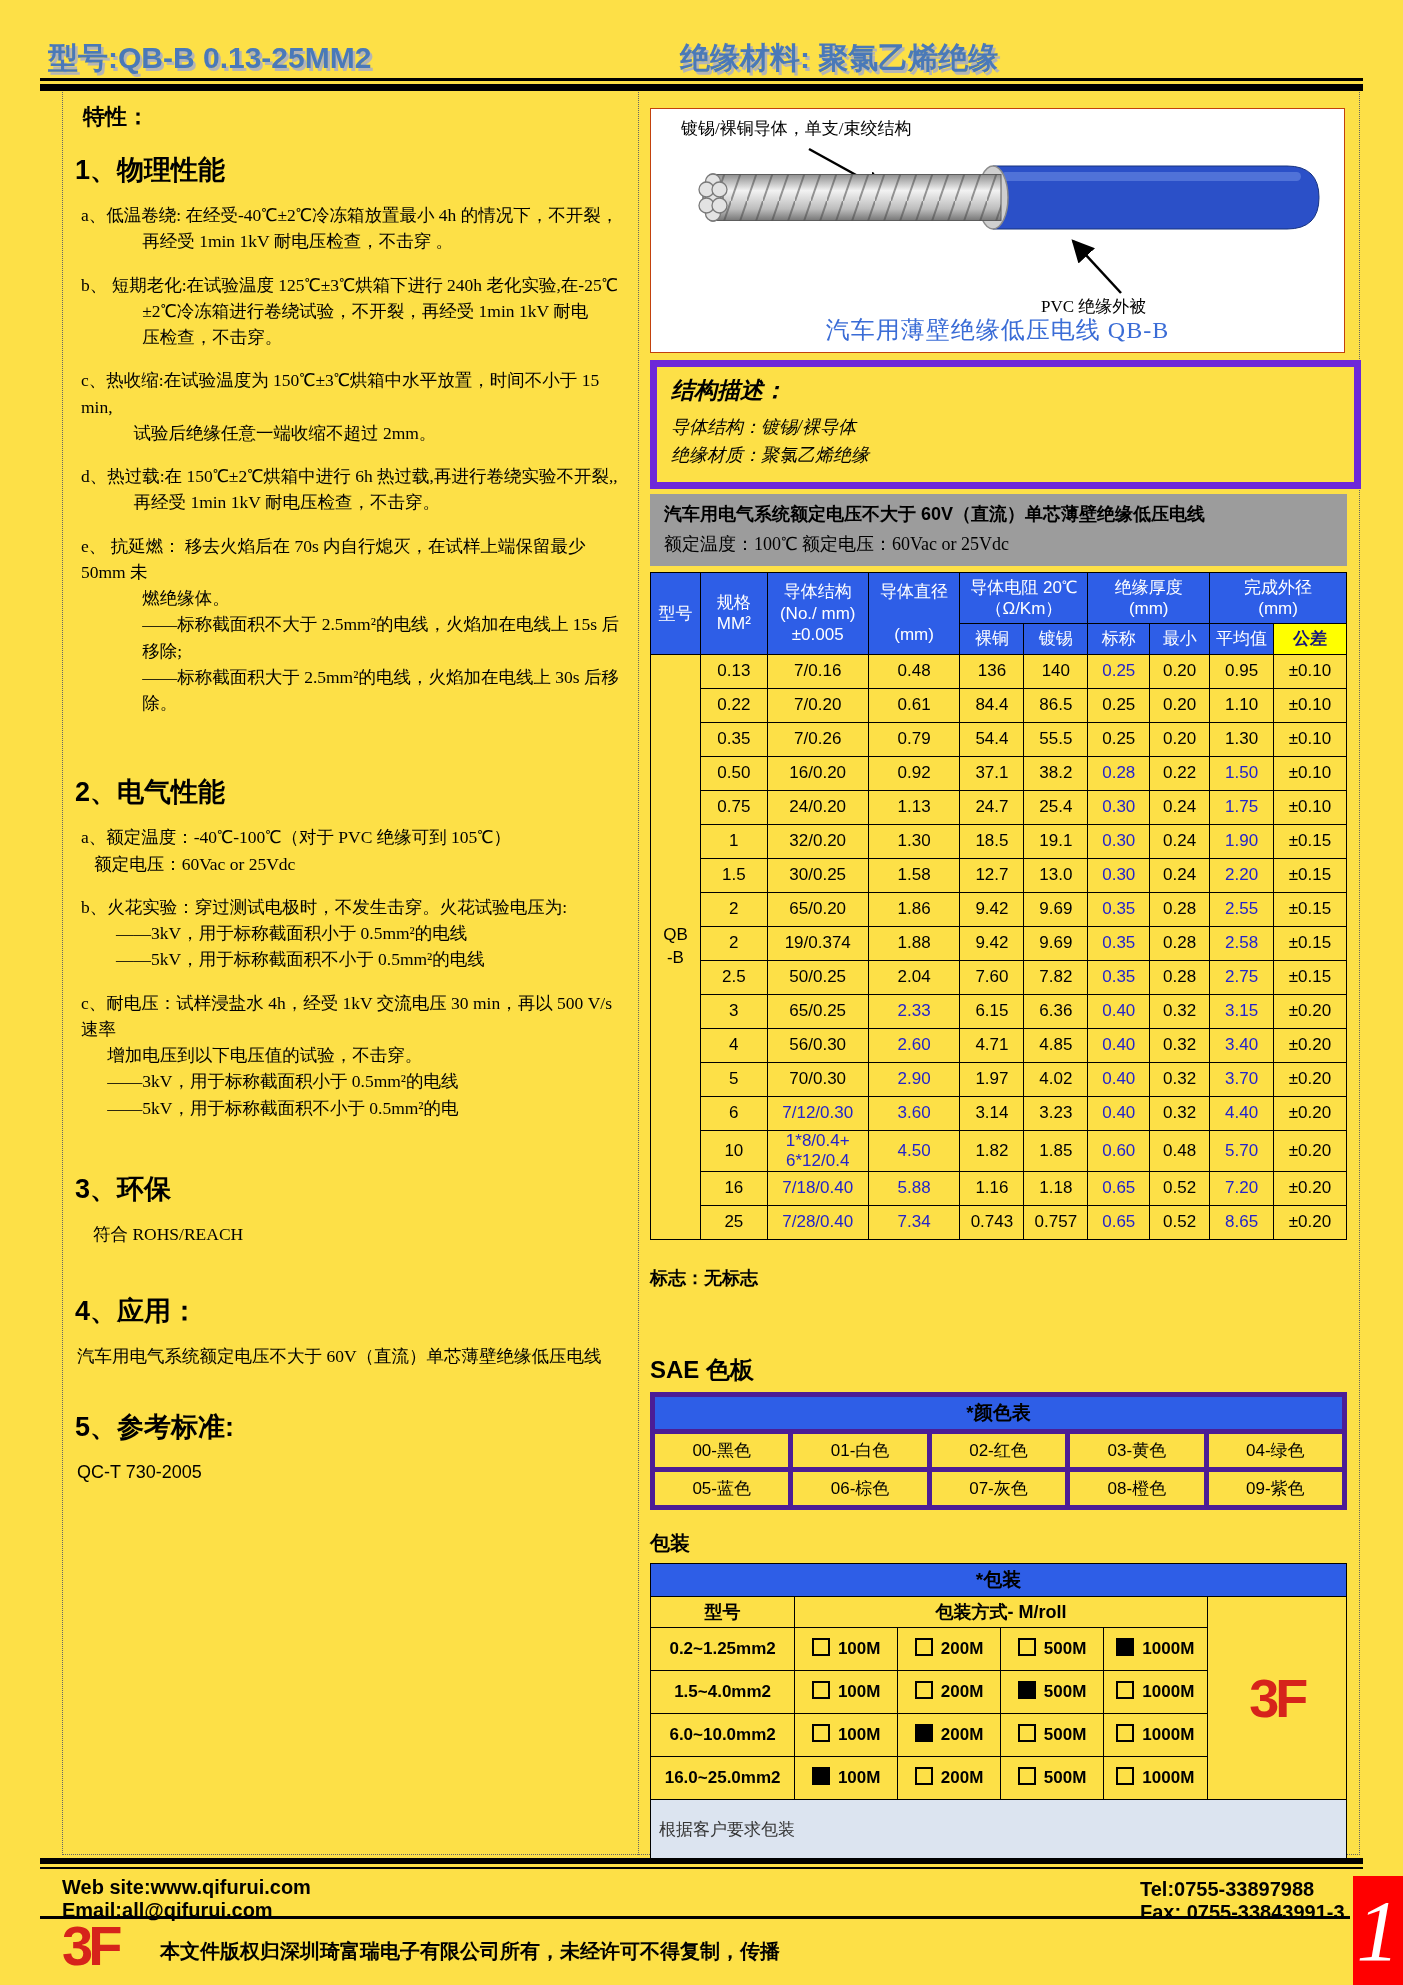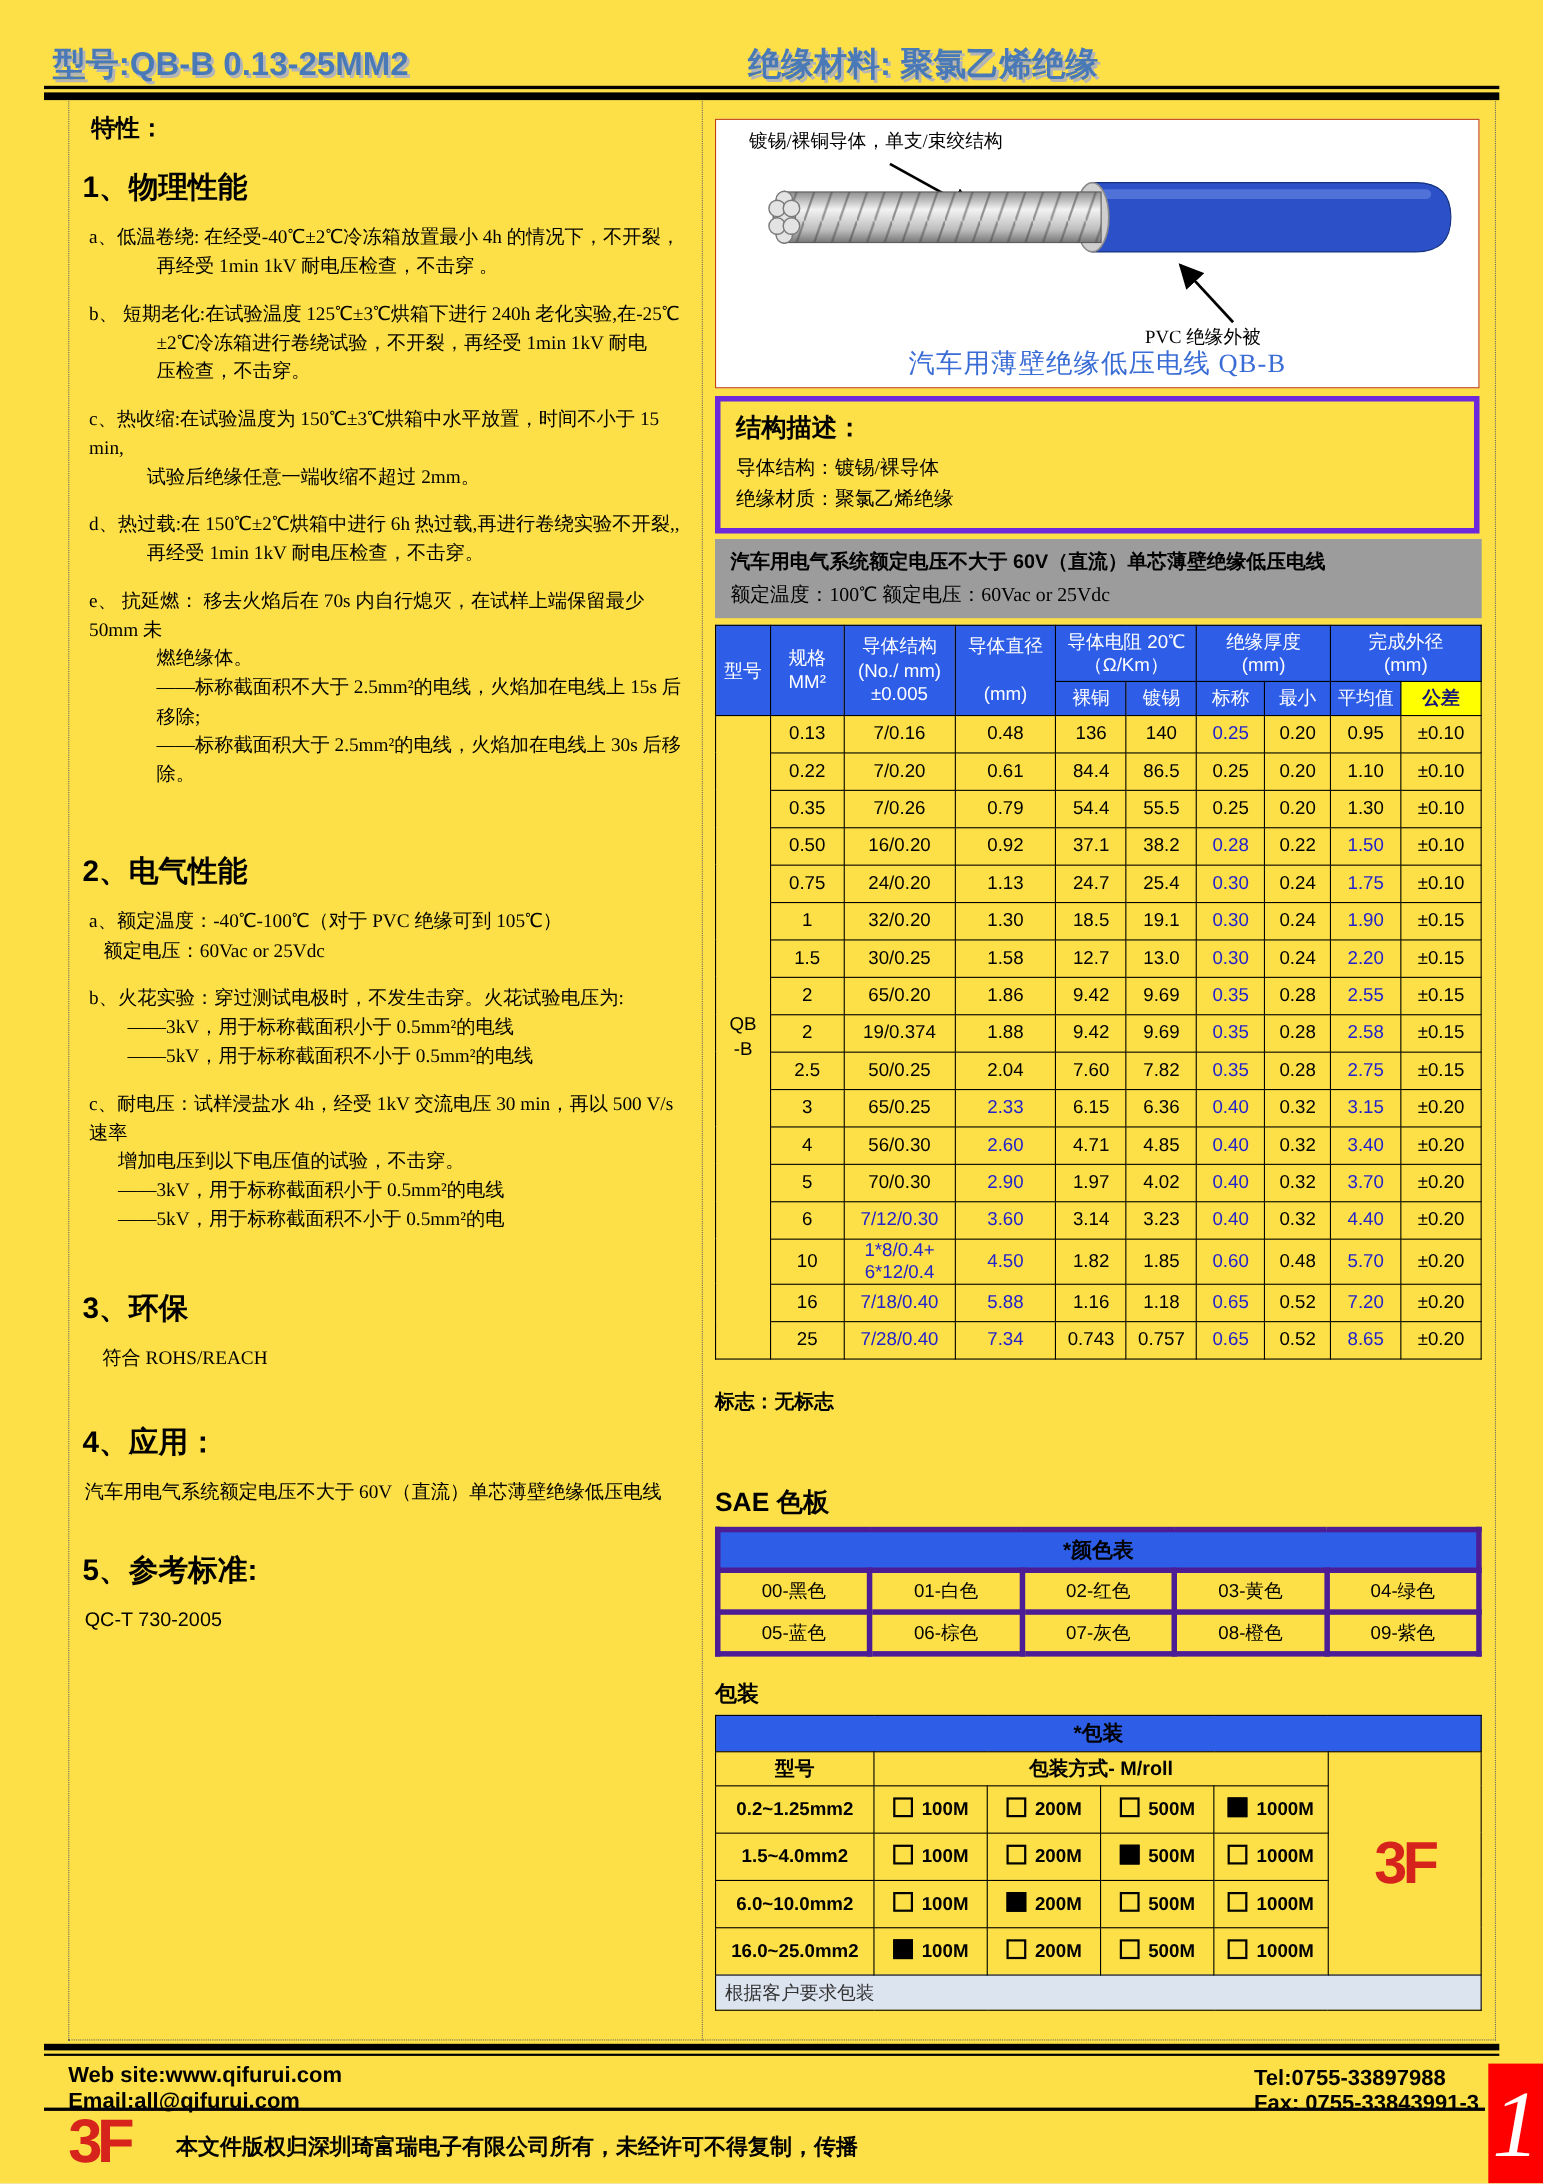--- a/index.html
+++ b/index.html
@@ -31,21 +31,21 @@
   .latin{font-family:"Liberation Sans",sans-serif;font-size:18px;}
   
   .right-col{position:absolute;left:650px;top:108px;width:697px;}
   .image-box{position:relative;width:693px;height:243px;border:1px solid #c2410c;background:#fff;}
   .cond-label{position:absolute;left:30px;top:8px;font-size:17px;}
   .pvc-label{position:absolute;left:390px;top:186px;font-size:17px;}
   .wire-title{position:absolute;left:0;right:0;bottom:6px;text-align:center;
               font-size:24px;color:#3a6cd6;letter-spacing:1px;}
   .wire-svg{position:absolute;left:0;top:0;}
   
-  .structure-box{width:667px;border:5px solid #6d28d9;margin-top:7px;padding:8px 4px 12px 14px;}
+  .structure-box{width:667px;border:7px solid #6d28d9;margin-top:7px;padding:8px 16px 12px 14px;font-style:italic;}
   .struct-title{font-family:"Liberation Sans",sans-serif;font-size:23px;font-weight:bold;margin-bottom:8px;}
   .struct-line{font-size:18px;line-height:1.55;}
   
   .rating-box{width:669px;background:#9c9c9c;margin-top:5px;padding:8px 14px 10px 14px;}
   .rating-l1{font-family:"Liberation Sans",sans-serif;font-size:18px;font-weight:bold;margin-bottom:6px;}
   .rating-l2{font-size:18px;}
   
   table{border-collapse:collapse;}
   .spec-table{width:697px;margin-top:6px;font-family:"Liberation Sans",sans-serif;}
   .spec-table th,.spec-table td{border:1px solid #000;text-align:center;vertical-align:middle;}
@@ -68,21 +68,21 @@
   .pack-table{width:697px;margin-top:6px;font-family:"Liberation Sans",sans-serif;}
   .pack-table th,.pack-table td{border:1px solid #000;text-align:center;}
   .pack-head td{font-size:18px;font-weight:bold;height:28px;}
   .pack-table td.size{font-size:17px;font-weight:bold;width:143px;height:40px;}
   .pack-table td.opt{font-size:17px;font-weight:bold;width:104px;}
   .cb{display:inline-block;width:14px;height:14px;border:2px solid #000;vertical-align:-2px;margin-right:8px;}
   .cb.filled{background:#000;}
   .logo-cell{width:142px;}
   .logo3f{font-family:"Liberation Sans",sans-serif;font-size:54px;font-weight:900;color:#d6231b;letter-spacing:-4px;}
   .pack-note td{background:#dce4f0;color:#333;font-family:Liberation Mono, monospace;font-size:17px;
-                text-align:left;padding:4px 8px;}
+                text-align:left;padding:18px 8px;}
   
   .footer-web{position:absolute;left:62px;top:1876px;font-family:"Liberation Sans",sans-serif;
               font-size:20px;font-weight:bold;line-height:1.15;}
   .footer-tel{position:absolute;left:1140px;top:1878px;font-family:"Liberation Sans",sans-serif;
               font-size:20px;font-weight:bold;line-height:1.15;}
   .footer-line{position:absolute;left:40px;top:1916px;width:1310px;border-top:3px solid #000;}
   .footer-logo{position:absolute;left:62px;top:1918px;font-family:"Liberation Sans",sans-serif;
                font-size:56px;font-weight:900;color:#d6231b;letter-spacing:-5px;line-height:1;}
   .footer-copy{position:absolute;left:160px;top:1938px;font-family:"Liberation Sans",sans-serif;
                font-size:20px;font-weight:bold;}

